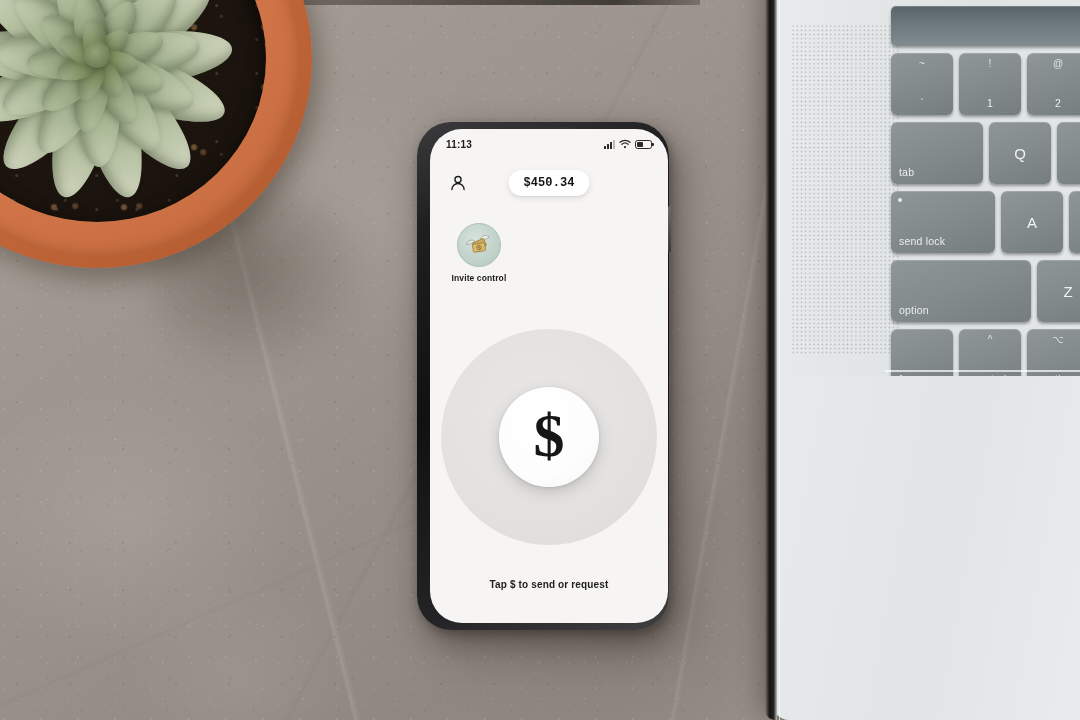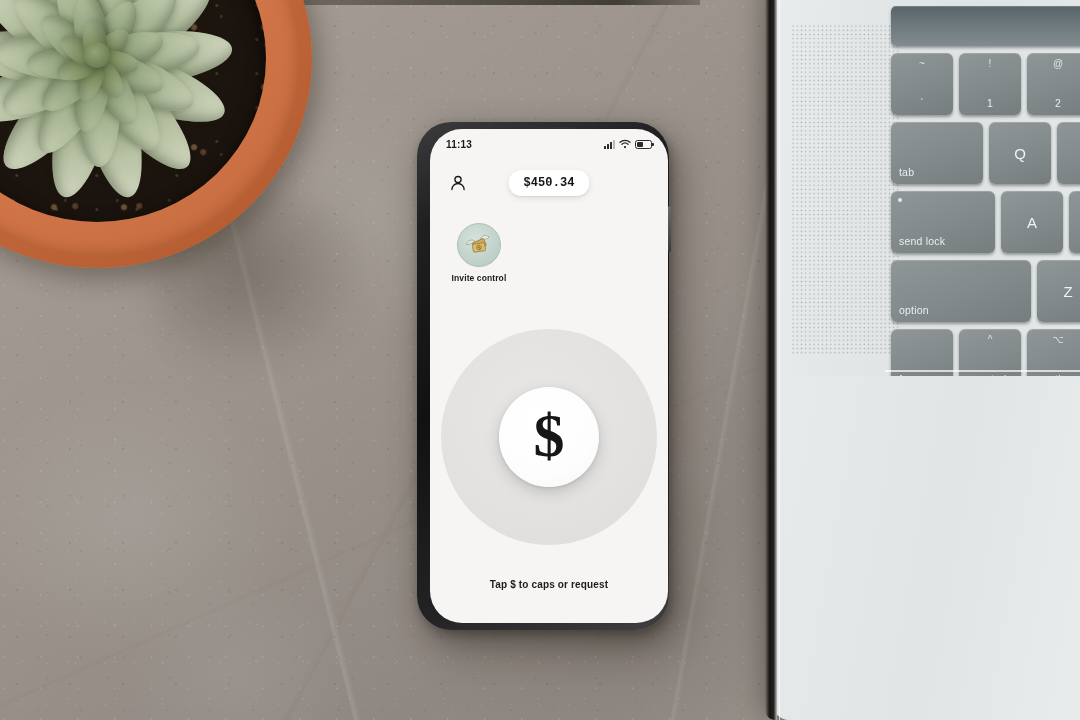--- a/index.html
+++ b/index.html
@@ -637,18 +637,18 @@
           </svg>
         </div>
         <div class="shortcut-label">Invite control</div>
       </div>
 
       <div class="halo"></div>
       <div class="dollar-btn">
         <span class="dollar-glyph">$</span>
       </div>
 
-      <div class="hint">Tap $ to caps or request</div>
+      <div class="hint">Tap $ to send or request</div>
 
     </div>
   </div>
 
 </div>
 
 </body></html>

